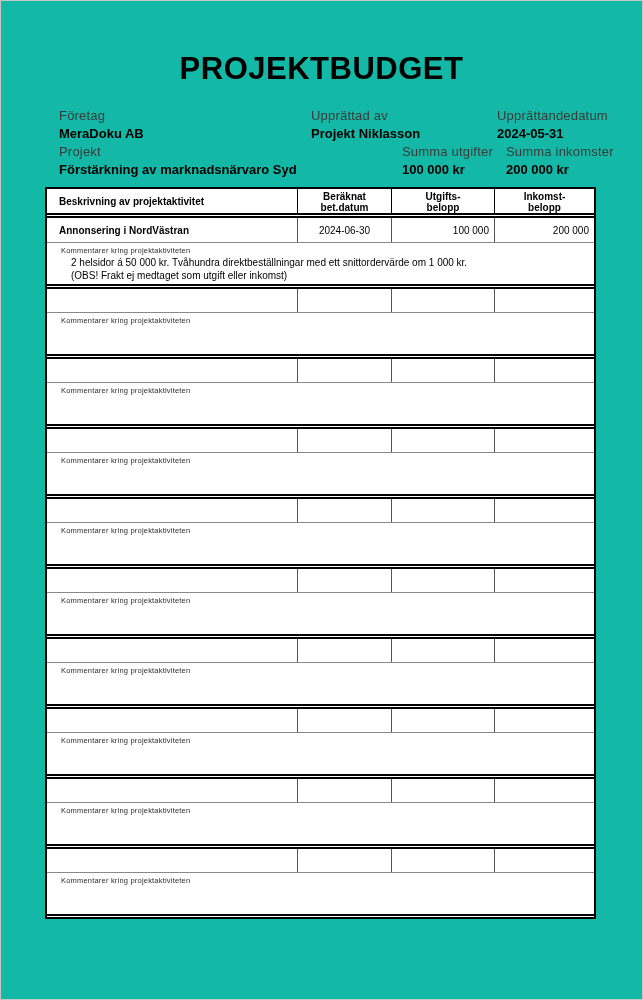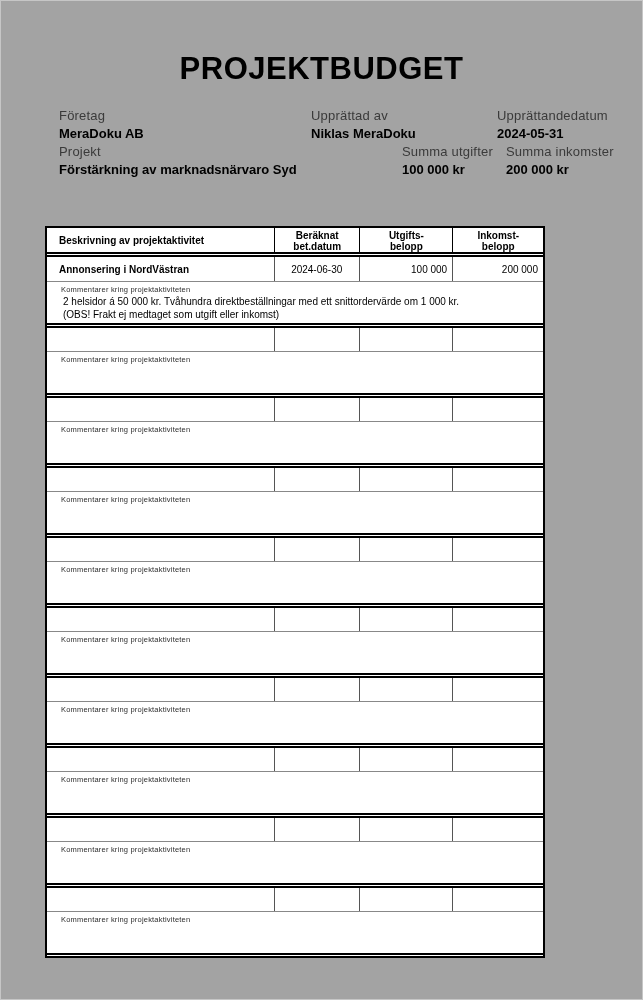--- a/index.html
+++ b/index.html
@@ -7,38 +7,37 @@
   body {
     width:643px; height:1000px;
     position:relative;
     font-family:"Liberation Sans", sans-serif;
     color:#000;
     overflow:hidden;
   }
   .page {
     position:absolute; inset:0;
     width:643px; height:1000px;
-    background:#a3a3a3;
+    background:#14b8a6;
     border:1px solid #c6c6c6;
   }
   .doc-title {
     position:absolute; top:50px; left:0; width:100%;
     text-align:center;
     font-size:31px; font-weight:bold; letter-spacing:.5px;
   }
   .field { position:absolute; }
   .field .flabel { font-size:13px; color:#3a3a3a; letter-spacing:.2px; }
   .field .fvalue { font-size:13px; font-weight:bold; margin-top:3px; white-space:nowrap; }
 
   
   .budget-table {
-    position:absolute; left:44px; top:186px; width:500px;
+    position:absolute; left:44px; top:186px; width:551px;
     border-left:2px solid #000; border-right:2px solid #000; border-top:2px solid #000;
     background:#fff;
-    margin-top:39px;
   }
   .sep {
     height:1px; background:#fff;
     border-top:2px solid #000; border-bottom:2px solid #000;
     box-sizing:content-box;
   }
   .drow { display:flex; width:100%; }
   .hrow { height:24px; }
   .cell { overflow:hidden; white-space:nowrap; }
   .c1 { width:250px; }
@@ -57,36 +56,36 @@
   .block .c1 { padding-left:12px; font-weight:bold; }
   .block .c2 { justify-content:center; }
   .block .c3, .block .c4 { justify-content:flex-end; padding-right:5px; }
 
   .comment {
     border-top:1px solid #888;
     height:42px;
     overflow:hidden;
   }
   .clabel { font-size:7.5px; color:#2e2e2e; padding:3px 0 1px 14px; letter-spacing:.2px; }
-  .ctext  { font-size:10px; line-height:13px; padding-left:16px; white-space:nowrap; }
+  .ctext  { font-size:10px; line-height:13px; padding-left:24px; white-space:nowrap; }
 </style>
 </head>
 <body>
 
 <div class="page">
 
   <div class="doc-title">PROJEKTBUDGET</div>
 
   <div class="field" style="left:58px; top:107px;">
     <div class="flabel">Företag</div>
     <div class="fvalue">MeraDoku AB</div>
   </div>
   <div class="field" style="left:310px; top:107px;">
     <div class="flabel">Upprättad av</div>
-    <div class="fvalue">Niklas MeraDoku</div>
+    <div class="fvalue">Projekt Niklasson</div>
   </div>
   <div class="field" style="left:496px; top:107px;">
     <div class="flabel">Upprättandedatum</div>
     <div class="fvalue">2024-05-31</div>
   </div>
   <div class="field" style="left:58px; top:143px;">
     <div class="flabel">Projekt</div>
     <div class="fvalue">Förstärkning av marknadsnärvaro Syd</div>
   </div>
   <div class="field" style="left:401px; top:143px;">

